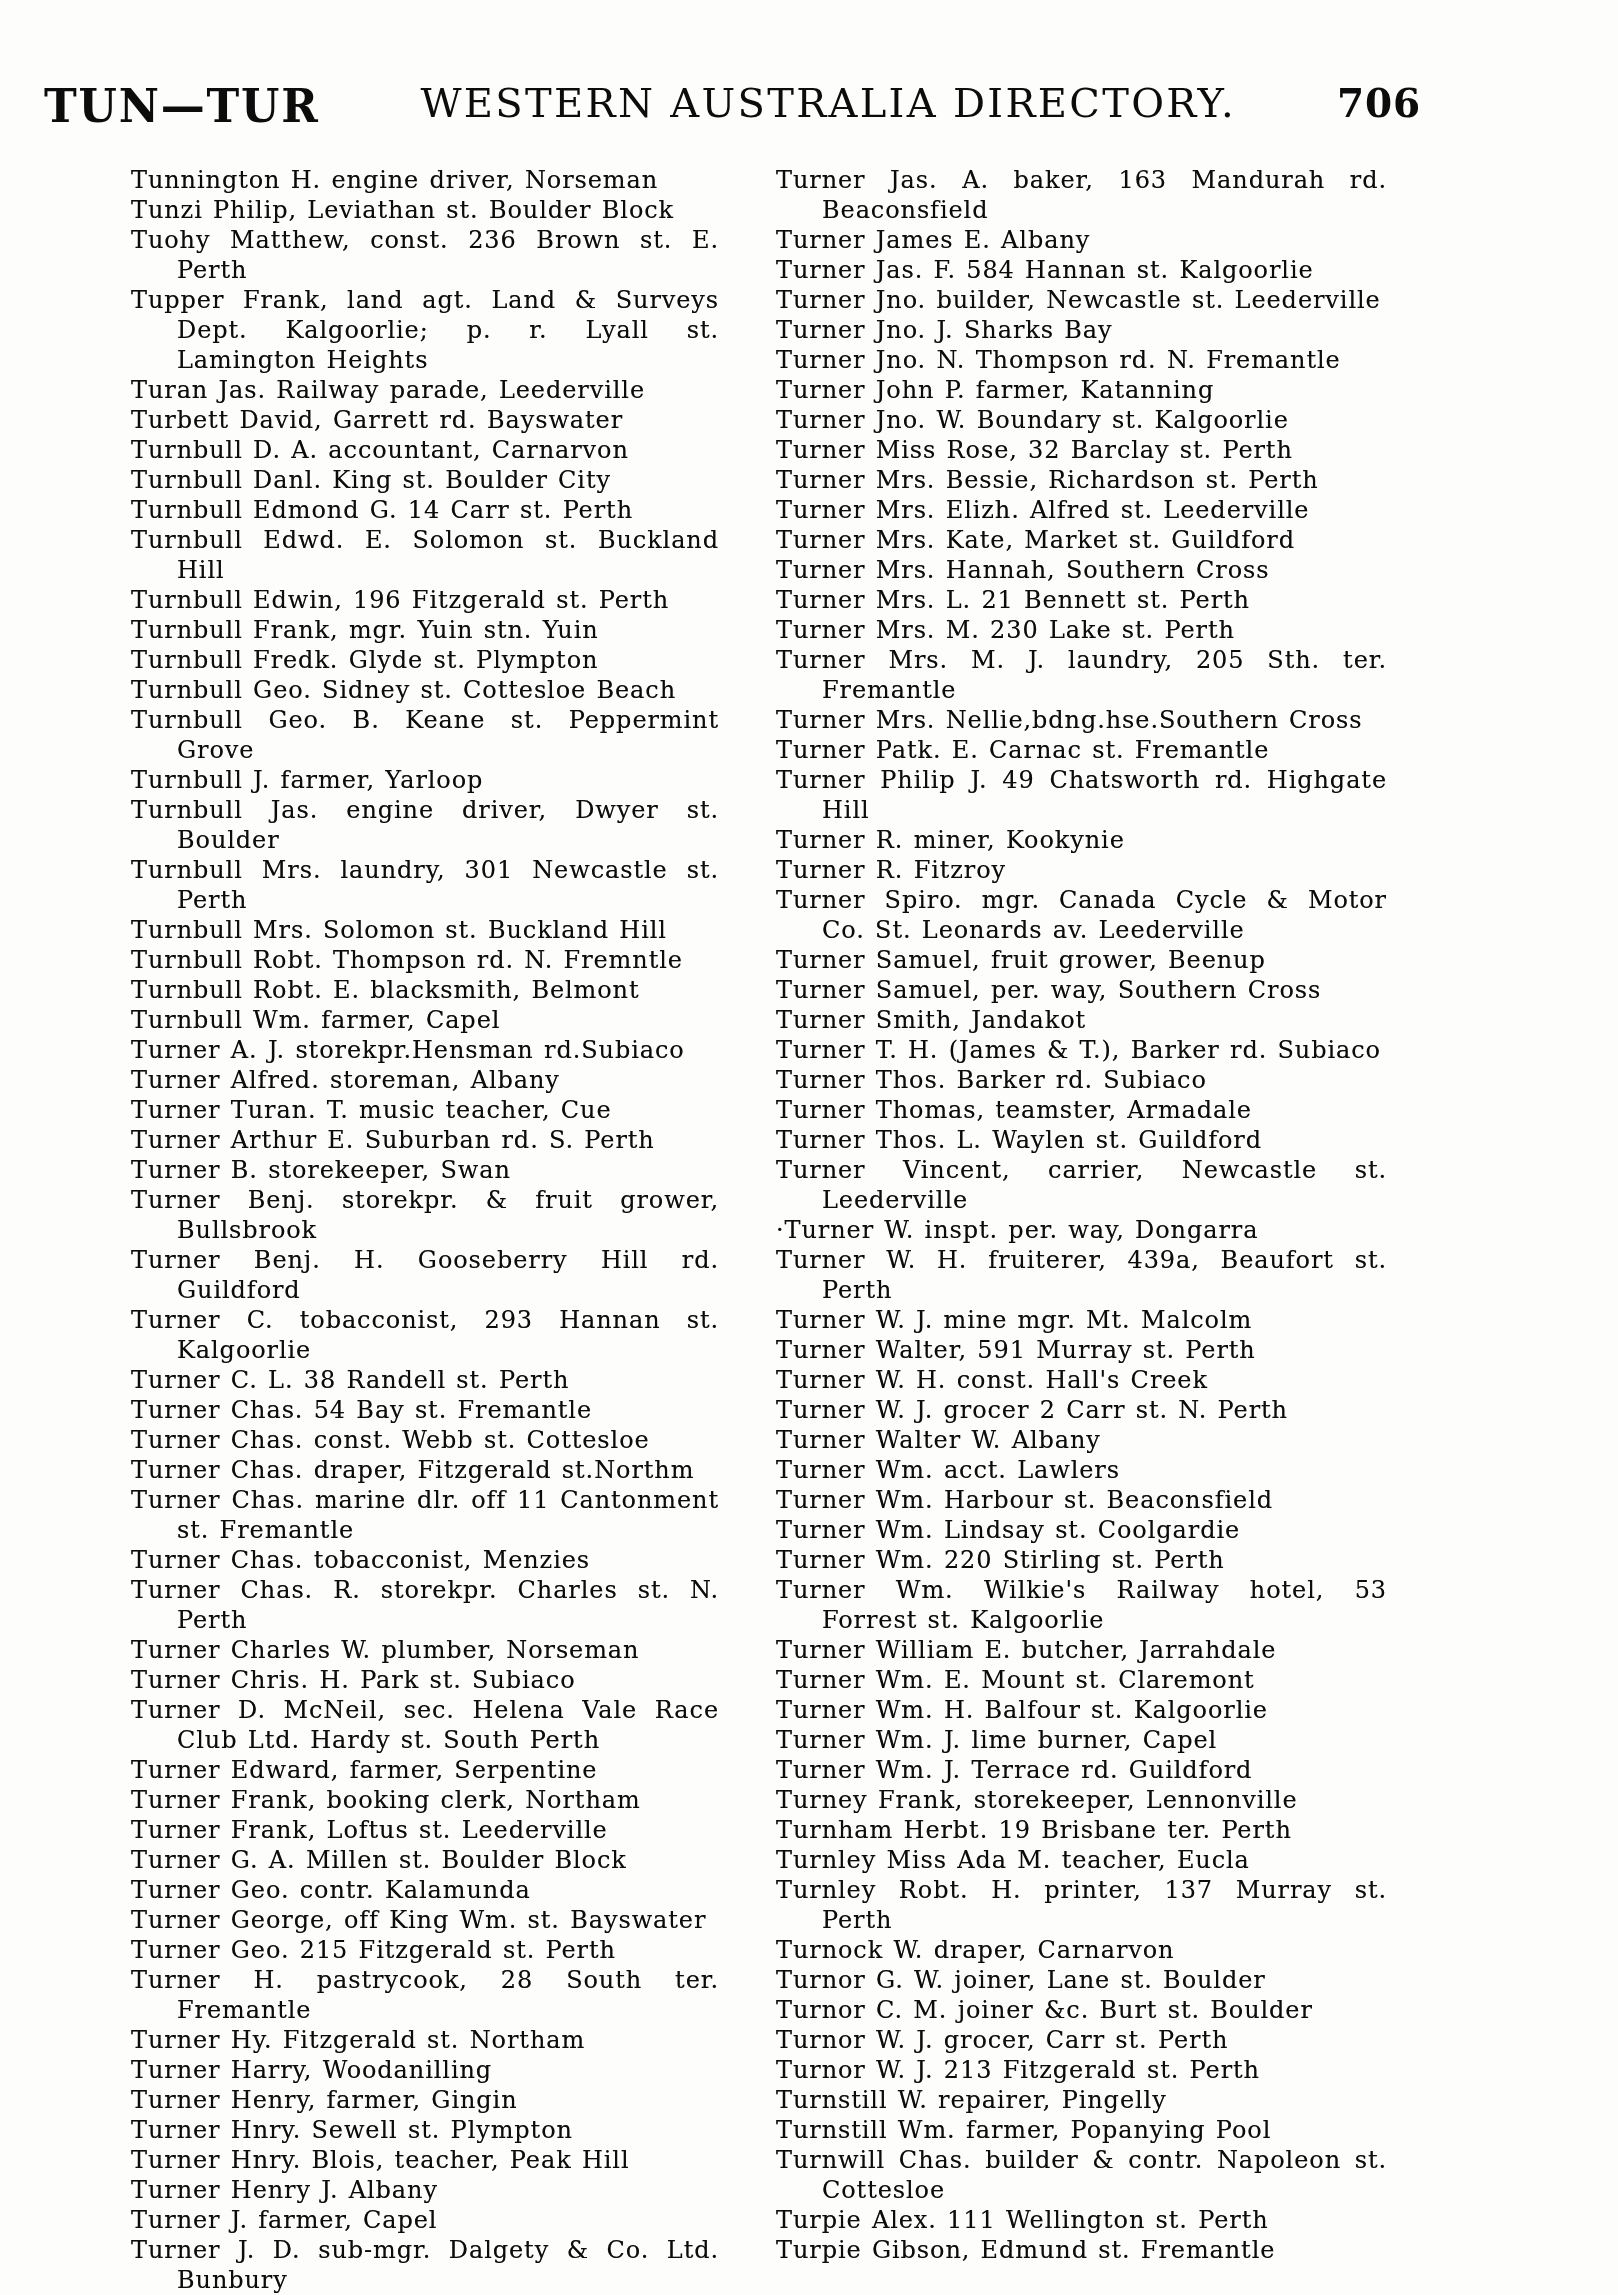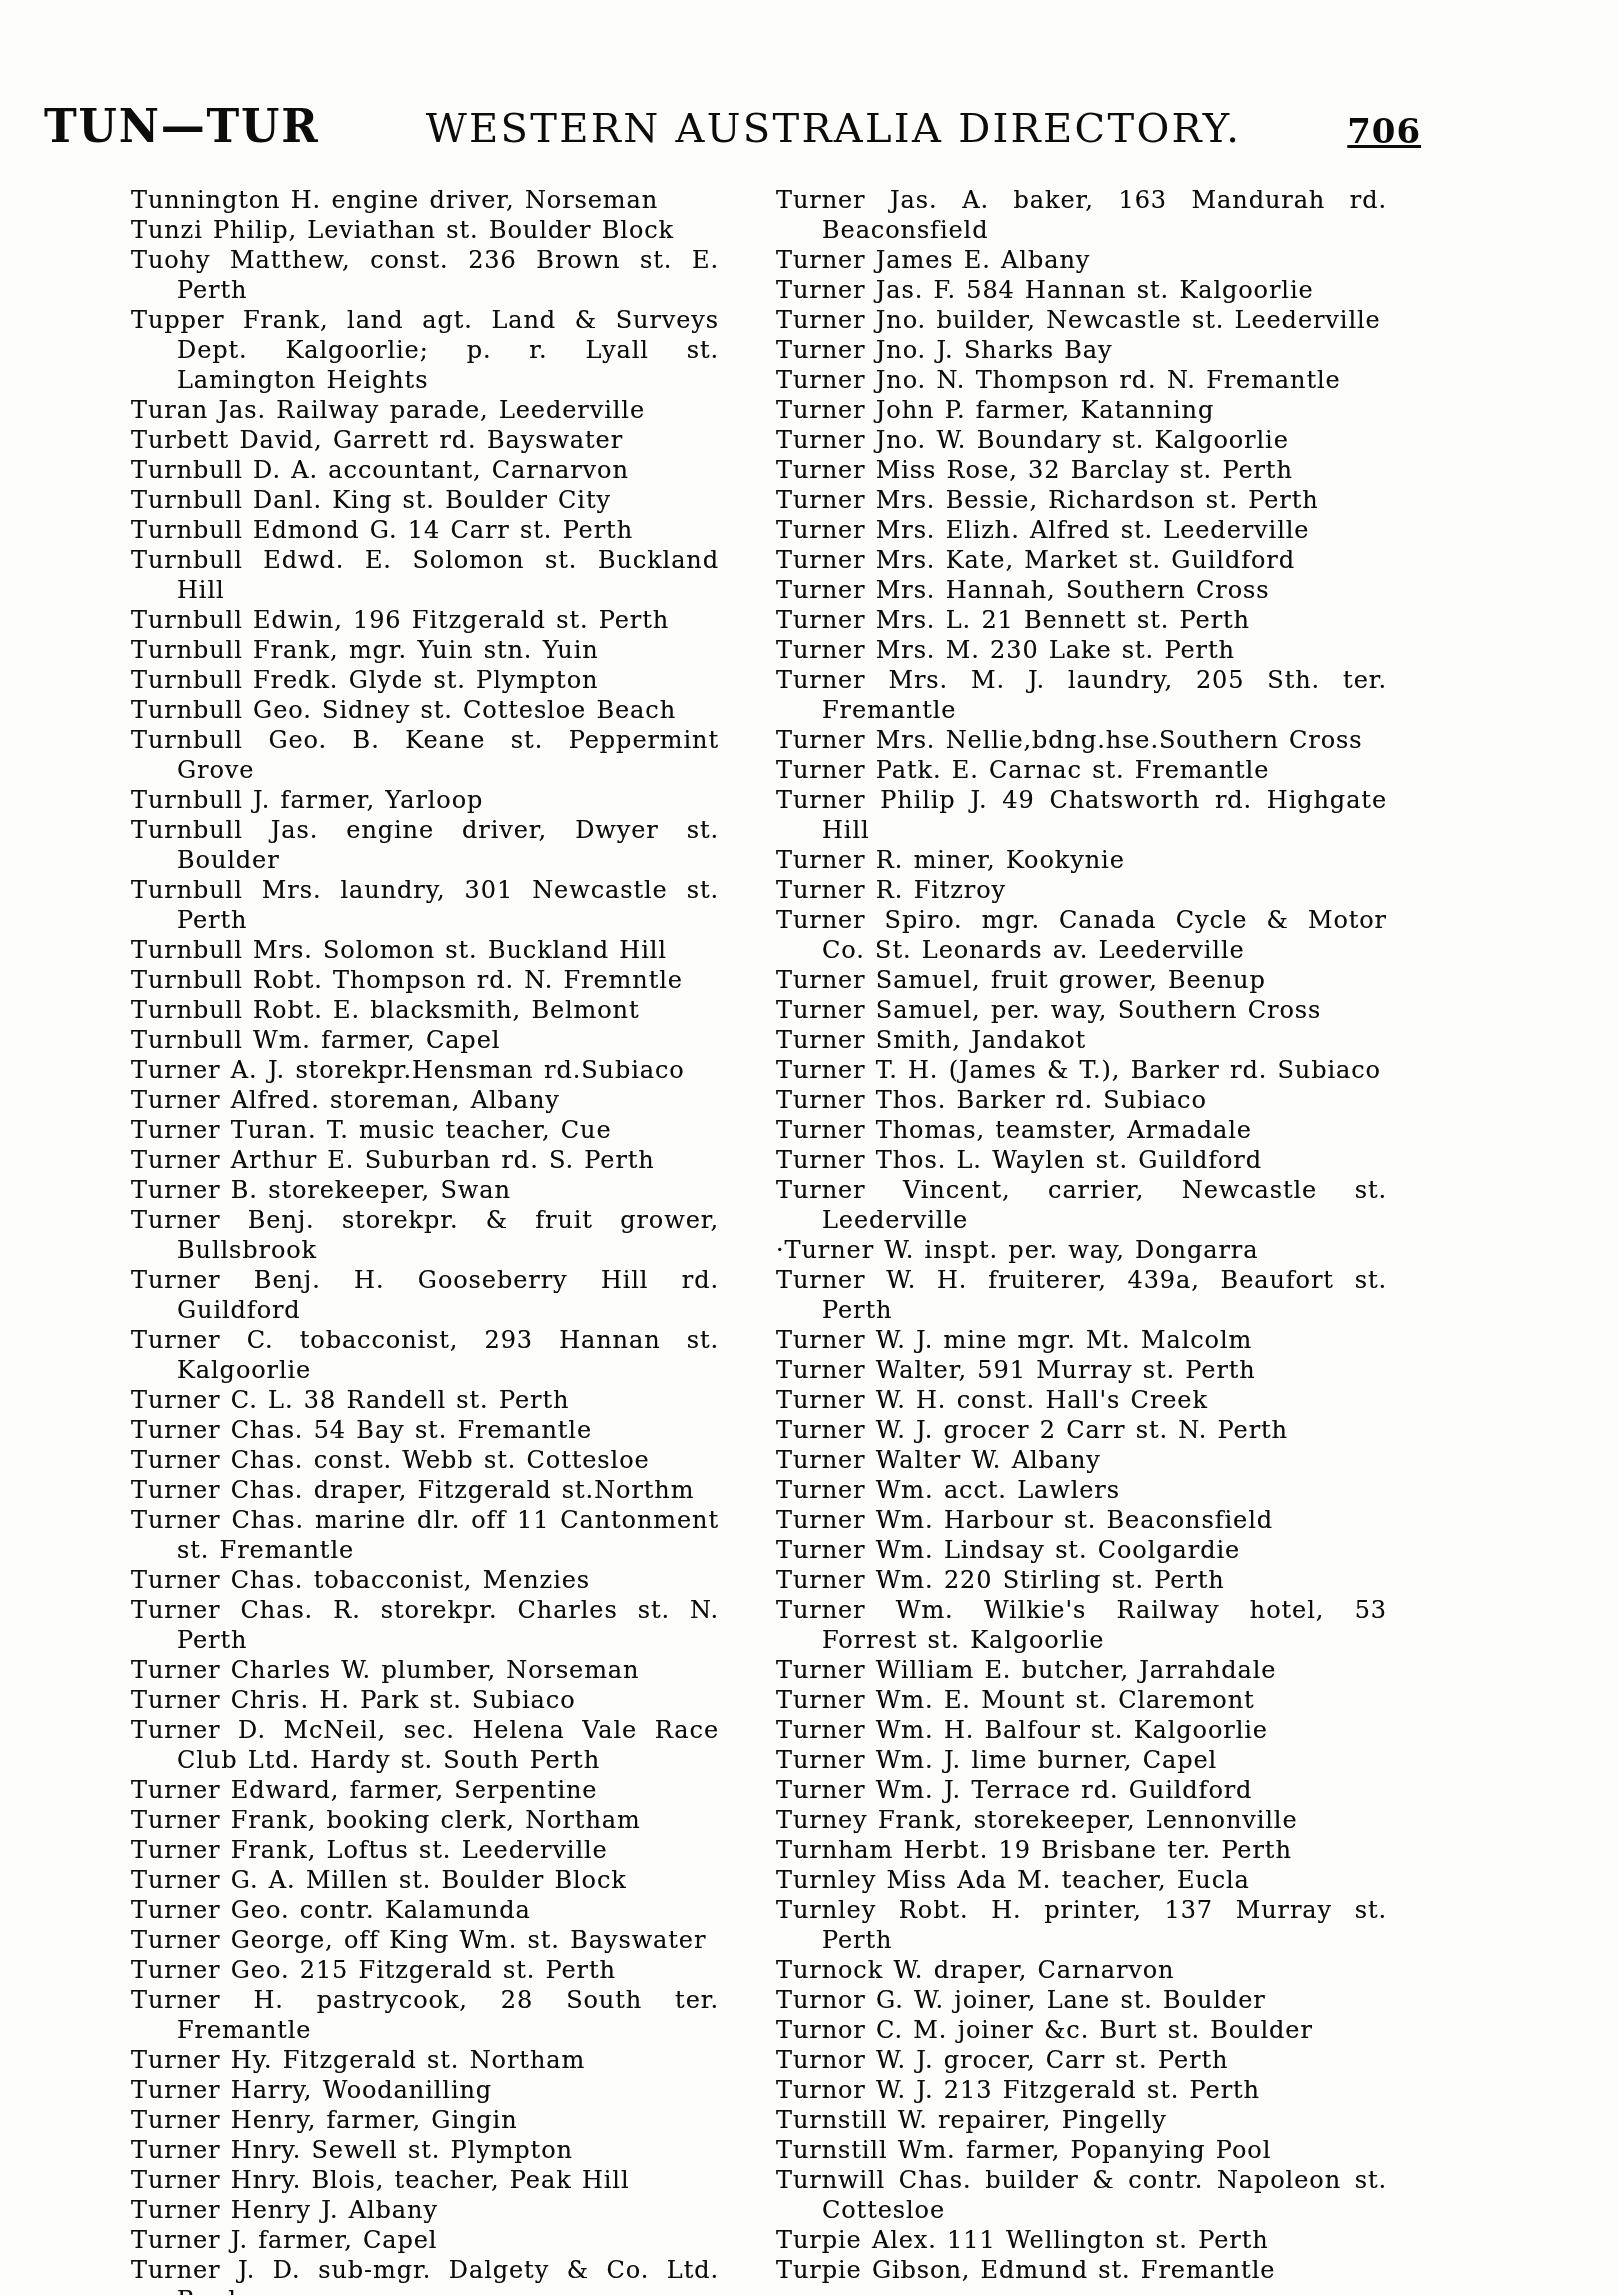--- a/index.html
+++ b/index.html
@@ -12,42 +12,40 @@
     width: 1618px;
     height: 2575px;
     background: #fdfdfb;
     color: #0c0c0c;
     font-family: "DejaVu Serif", "Liberation Serif", serif;
     overflow: hidden;
   }
   .header {
     display: flex;
     justify-content: space-between;
-    align-items: flex-end;
-    padding: 64px 197px 0 44px;
-    margin-top: 36px;
+    align-items: flex-start;
+    padding: 80px 197px 0 44px;
   }
   .section-range {
     font-size: 44px;
     font-weight: bold;
     letter-spacing: 1.8px;
     white-space: nowrap;
     transform: scaleY(1.05);
   }
   .page-title {
     font-size: 40px;
     font-weight: normal;
     letter-spacing: 2.3px;
     white-space: nowrap;
   }
   .page-number {
-    font-size: 34px;
+    font-size: 39px;
     font-weight: bold;
     letter-spacing: 0.9px;
-    text-decoration: underline;
   }
   .columns {
     display: flex;
     margin: 34px 0 0 131px;
   }
   .col {
     width: 588px;
     font-size: 24px;
     line-height: 30px;
     letter-spacing: 0.9px;

